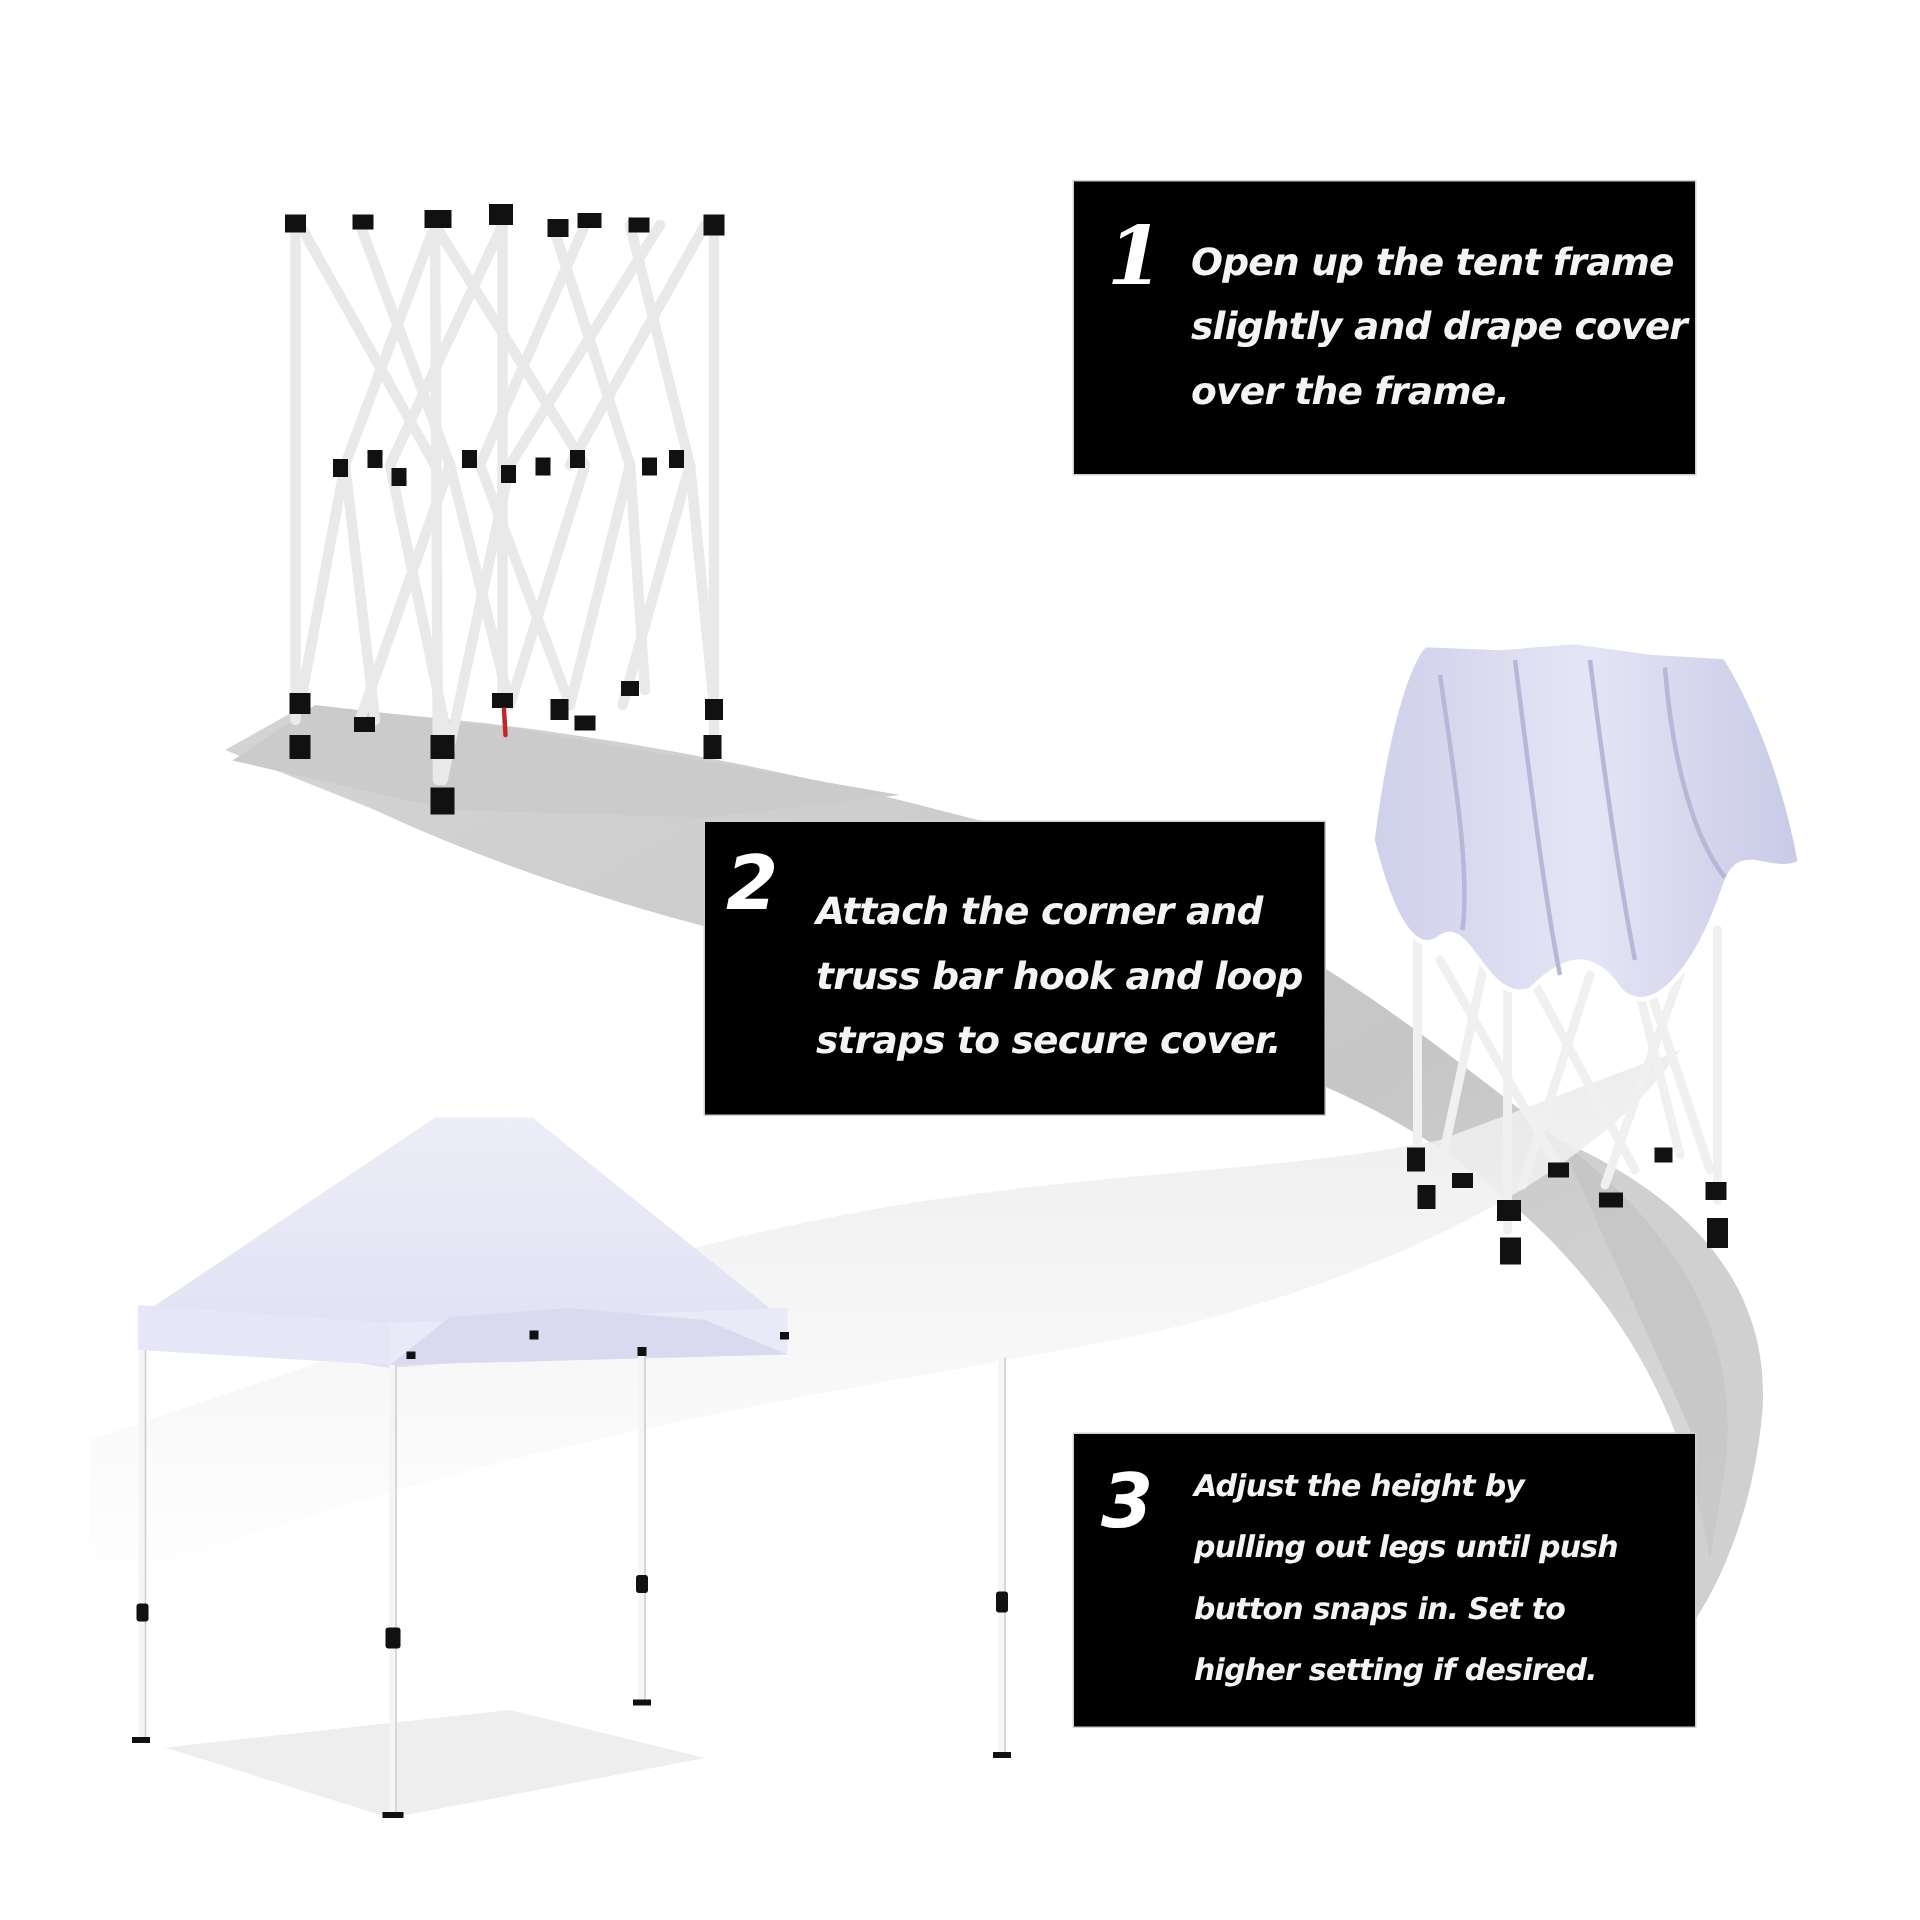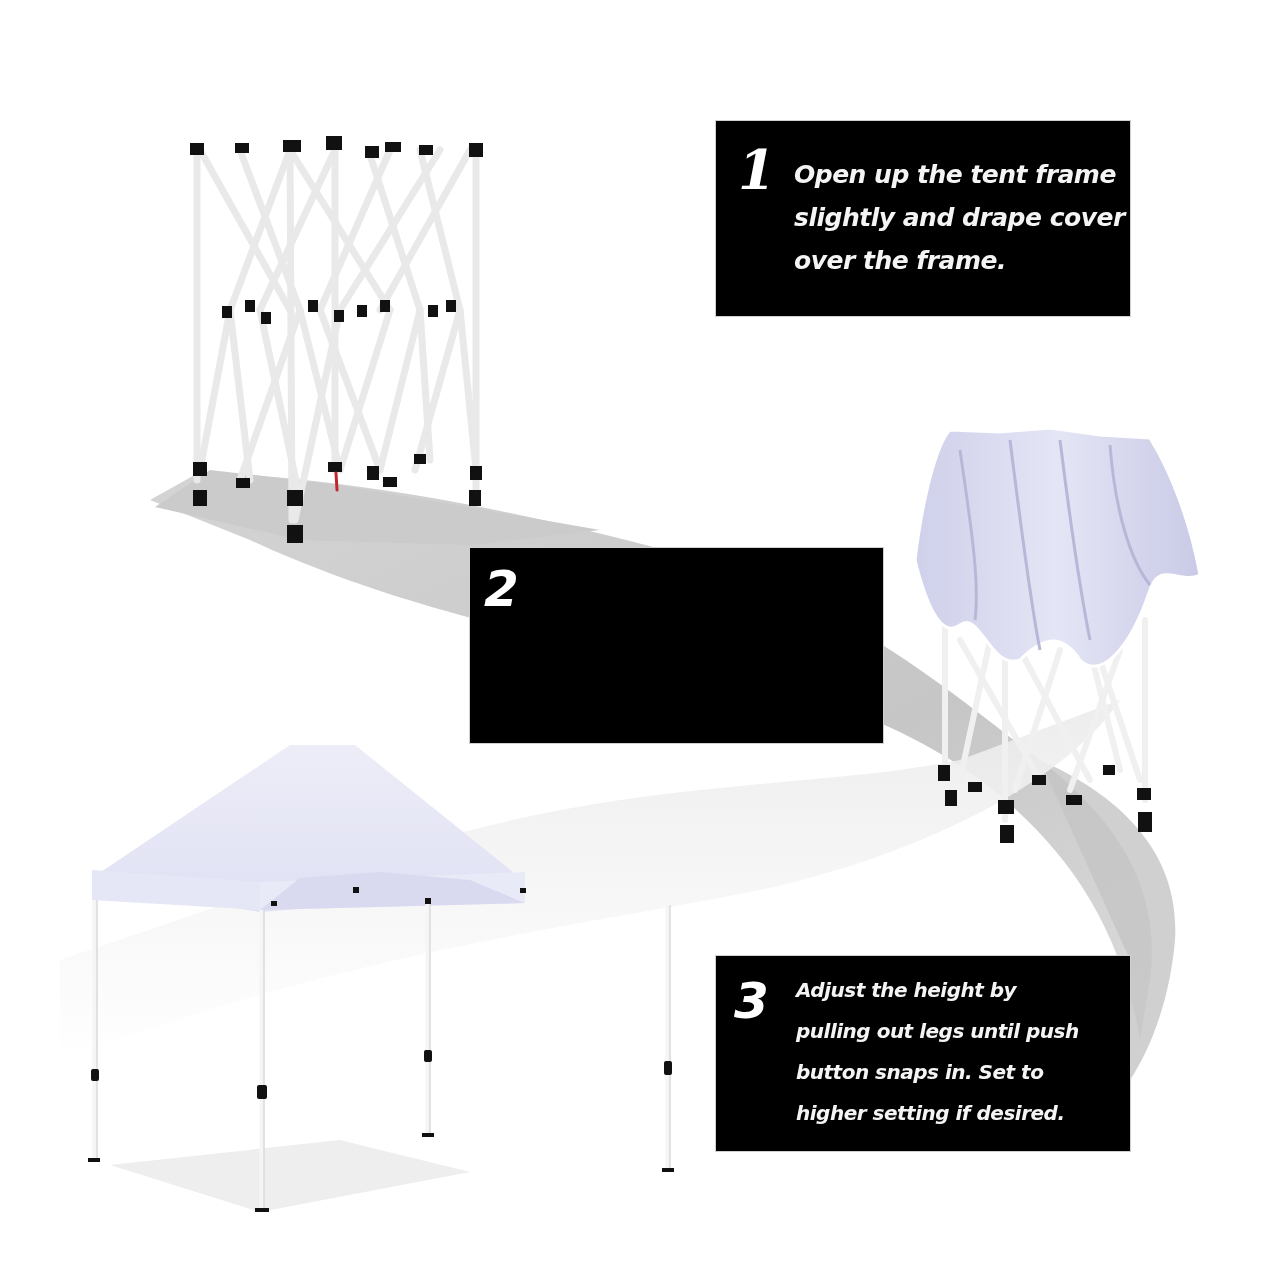--- a/index.html
+++ b/index.html
@@ -186,20 +186,23 @@
 
 <div class="step-box" id="box1">
   <div class="step-num">1</div>
   <div class="step-text">Open up the tent frame
 slightly and drape cover
 over the frame.</div>
 </div>
 
 <div class="step-box" id="box2">
   <div class="step-num">2</div>
+  <div class="step-text">Attach the corner and
+truss bar hook and loop
+straps to secure cover.</div>
 </div>
 
 <div class="step-box" id="box3">
   <div class="step-num">3</div>
   <div class="step-text">Adjust the height by
 pulling out legs until push
 button snaps in. Set to
 higher setting if desired.</div>
 </div>
 

